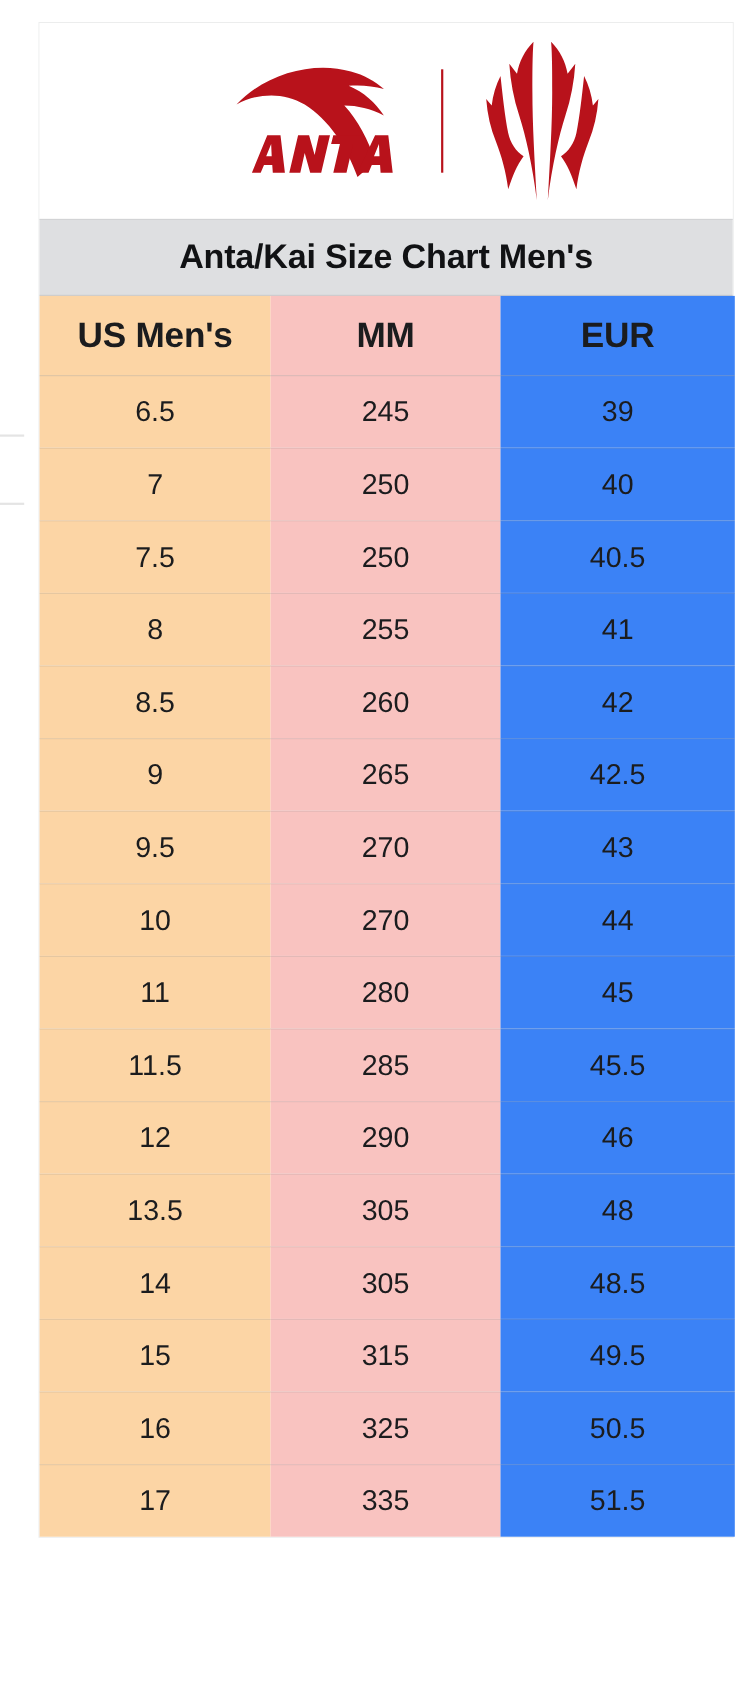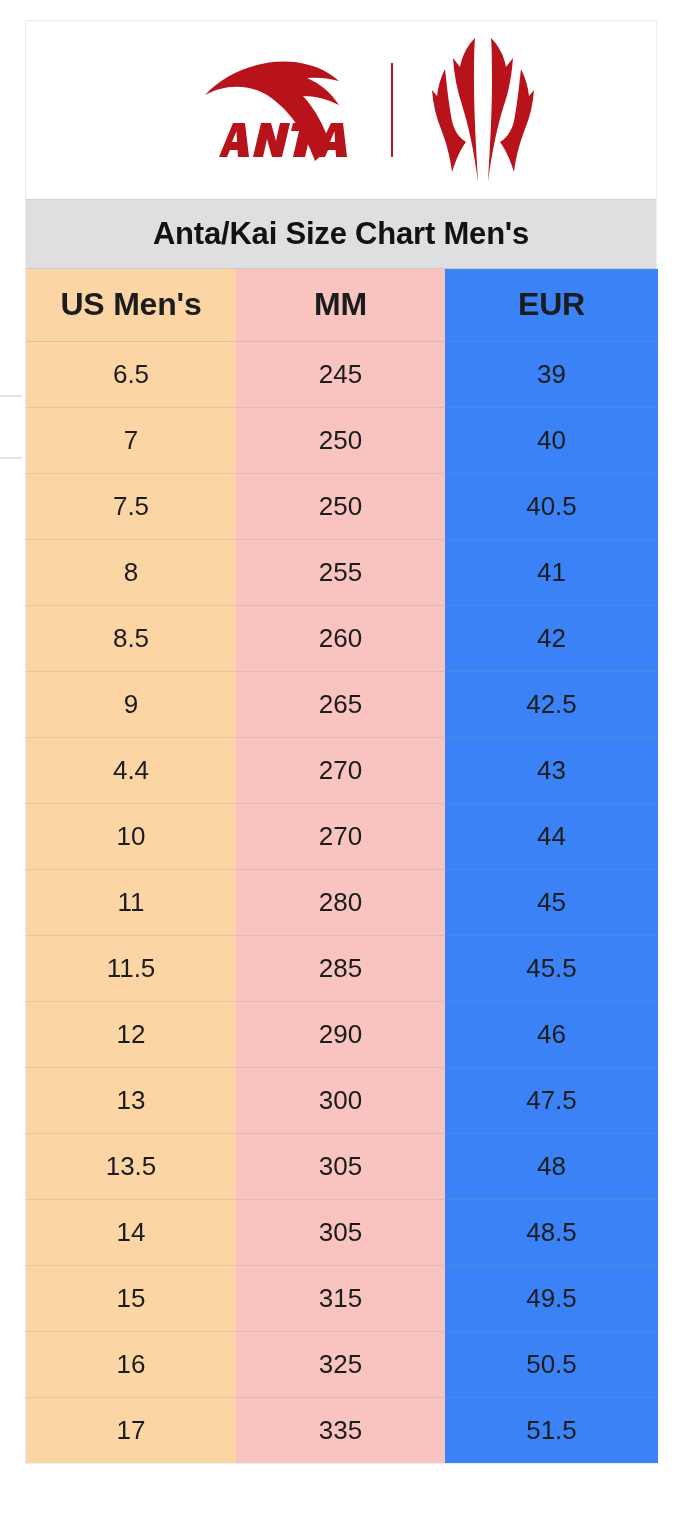--- a/index.html
+++ b/index.html
@@ -33,21 +33,21 @@
     width: 22px;
     height: 2px;
     background: #e4e4e4;
   }
   .margin-tick.t1 { top: 395px; }
   .margin-tick.t2 { top: 457px; }
 
   
   .chart-card {
     position: absolute;
-    left: 25px;
+    left: 35px;
     top: 20px;
     width: 632px;
     background: #ffffff;
     border: 1px solid #eceded;
     box-sizing: border-box;
   }
 
   
   .brand-bar {
     height: 178px;
@@ -248,21 +248,21 @@
           <td class="col-us">8.5</td>
           <td class="col-mm">260</td>
           <td class="col-eur">42</td>
         </tr>
         <tr>
           <td class="col-us">9</td>
           <td class="col-mm">265</td>
           <td class="col-eur">42.5</td>
         </tr>
         <tr>
-          <td class="col-us">4.4</td>
+          <td class="col-us">9.5</td>
           <td class="col-mm">270</td>
           <td class="col-eur">43</td>
         </tr>
         <tr>
           <td class="col-us">10</td>
           <td class="col-mm">270</td>
           <td class="col-eur">44</td>
         </tr>
         <tr>
           <td class="col-us">11</td>
@@ -273,25 +273,20 @@
           <td class="col-us">11.5</td>
           <td class="col-mm">285</td>
           <td class="col-eur">45.5</td>
         </tr>
         <tr>
           <td class="col-us">12</td>
           <td class="col-mm">290</td>
           <td class="col-eur">46</td>
         </tr>
         <tr>
-          <td class="col-us">13</td>
-          <td class="col-mm">300</td>
-          <td class="col-eur">47.5</td>
-        </tr>
-        <tr>
           <td class="col-us">13.5</td>
           <td class="col-mm">305</td>
           <td class="col-eur">48</td>
         </tr>
         <tr>
           <td class="col-us">14</td>
           <td class="col-mm">305</td>
           <td class="col-eur">48.5</td>
         </tr>
         <tr>

